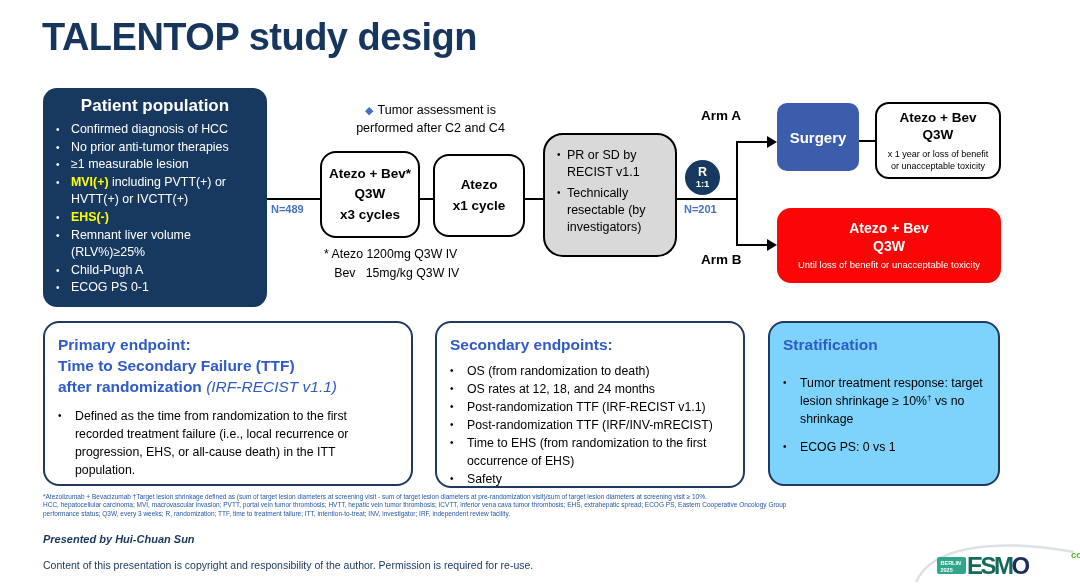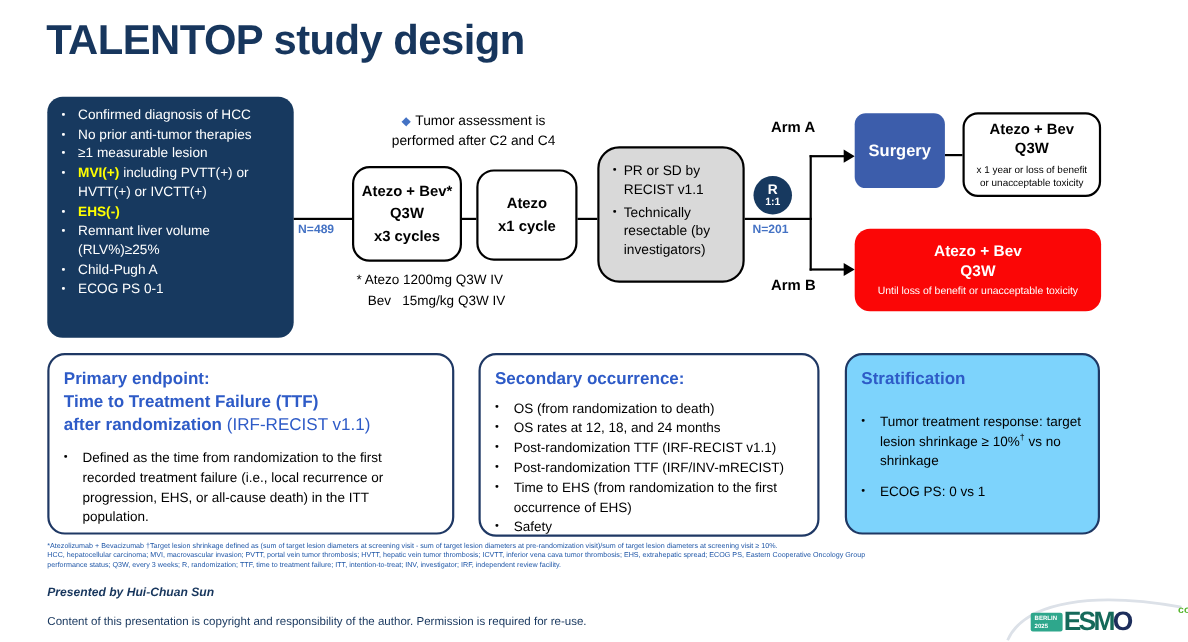--- a/index.html
+++ b/index.html
@@ -40,21 +40,21 @@
              align-items:center; justify-content:center; gap:4px; box-sizing:border-box; }
   .boxtitle { font-weight:bold; font-size:13.5px; text-align:center; line-height:1.3; }
   .smallsub { font-size:9px; line-height:1.35; text-align:center; }
   .redbox { background:#FB0606; border-radius:14px; color:#fff; display:flex; flex-direction:column;
             align-items:center; justify-content:center; gap:4px; }
   .redbox .smallsub { font-size:9.5px; }
 
   
   .epbox { background:#fff; border:2px solid #1F3864; border-radius:16px; padding:12px 13px; box-sizing:border-box; }
   .ephead { color:#2E5BC7; font-weight:bold; font-size:15.5px; line-height:1.35; }
-  .ephead .normal { font-weight:normal; }
+  .ephead .normal { font-weight:normal;font-style:italic; }
   .ep-b { display:grid; grid-template-columns:17px 1fr; font-size:12.3px; line-height:1.47; }
   .ep-b .dot { font-size:10px; padding-top:2px; }
   .stratbg { background:#7dd3fc; }
   sup.dagger { font-size:8px; }
 
   
   .fn { font-size:6.5px; line-height:1.3; color:#2057A7; }
   .presented { font-size:11px; font-weight:bold; color:#17365D;font-style:italic; }
   .copyright { font-size:10.5px; color:#17365D; }
 
@@ -66,20 +66,21 @@
   .congress { font-size:9.5px; font-weight:bold; color:#57B52E;margin-left:44px; }
 </style>
 </head>
 <body>
 
 <div id="slide">
 
   <div class="abs slide-title" style="left:42px; top:16px;">TALENTOP study design</div>
 
   <div class="abs ppbox" style="left:43px; top:88px; width:224px; height:219px;">
+    <div class="pptitle">Patient population</div>
     <div class="pp-b">
         <span class="dot">•</span>
         <span>Confirmed diagnosis of HCC</span>
       </div>
     <div class="pp-b">
         <span class="dot">•</span>
         <span>No prior anti-tumor therapies</span>
       </div>
     <div class="pp-b">
         <span class="dot">•</span>
@@ -165,31 +166,31 @@
 
   <div class="abs redbox" style="left:777px; top:208px; width:224px; height:75px;">
     <div class="boxtitle pre" style="font-size:14px;">Atezo + Bev
 Q3W</div>
     <div class="smallsub">Until loss of benefit or unacceptable toxicity</div>
   </div>
 
   <div class="abs epbox" style="left:43px; top:321px; width:370px; height:165px;">
     <div class="ephead">
       <div>Primary endpoint:</div>
-      <div>Time to Treatment Failure (TTF)</div>
+      <div>Time to Secondary Failure (TTF)</div>
       <div><span>after randomization </span><span class="normal">(IRF-RECIST v1.1)</span></div>
     </div>
     <div class="ep-b" style="margin-top:9px;">
       <span class="dot">•</span>
         <span>Defined as the time from randomization to the first recorded treatment failure (i.e., local recurrence or progression, EHS, or all-cause death) in the ITT population.</span>
     </div>
   </div>
 
   <div class="abs epbox" style="left:435px; top:321px; width:310px; height:167px;">
-    <div class="ephead" style="margin-bottom:6px;">Secondary occurrence:</div>
+    <div class="ephead" style="margin-bottom:6px;">Secondary endpoints:</div>
     <div class="ep-b">
         <span class="dot">•</span>
         <span>OS (from randomization to death)</span>
       </div>
     <div class="ep-b">
         <span class="dot">•</span>
         <span>OS rates at 12, 18, and 24 months</span>
       </div>
     <div class="ep-b">
         <span class="dot">•</span>

